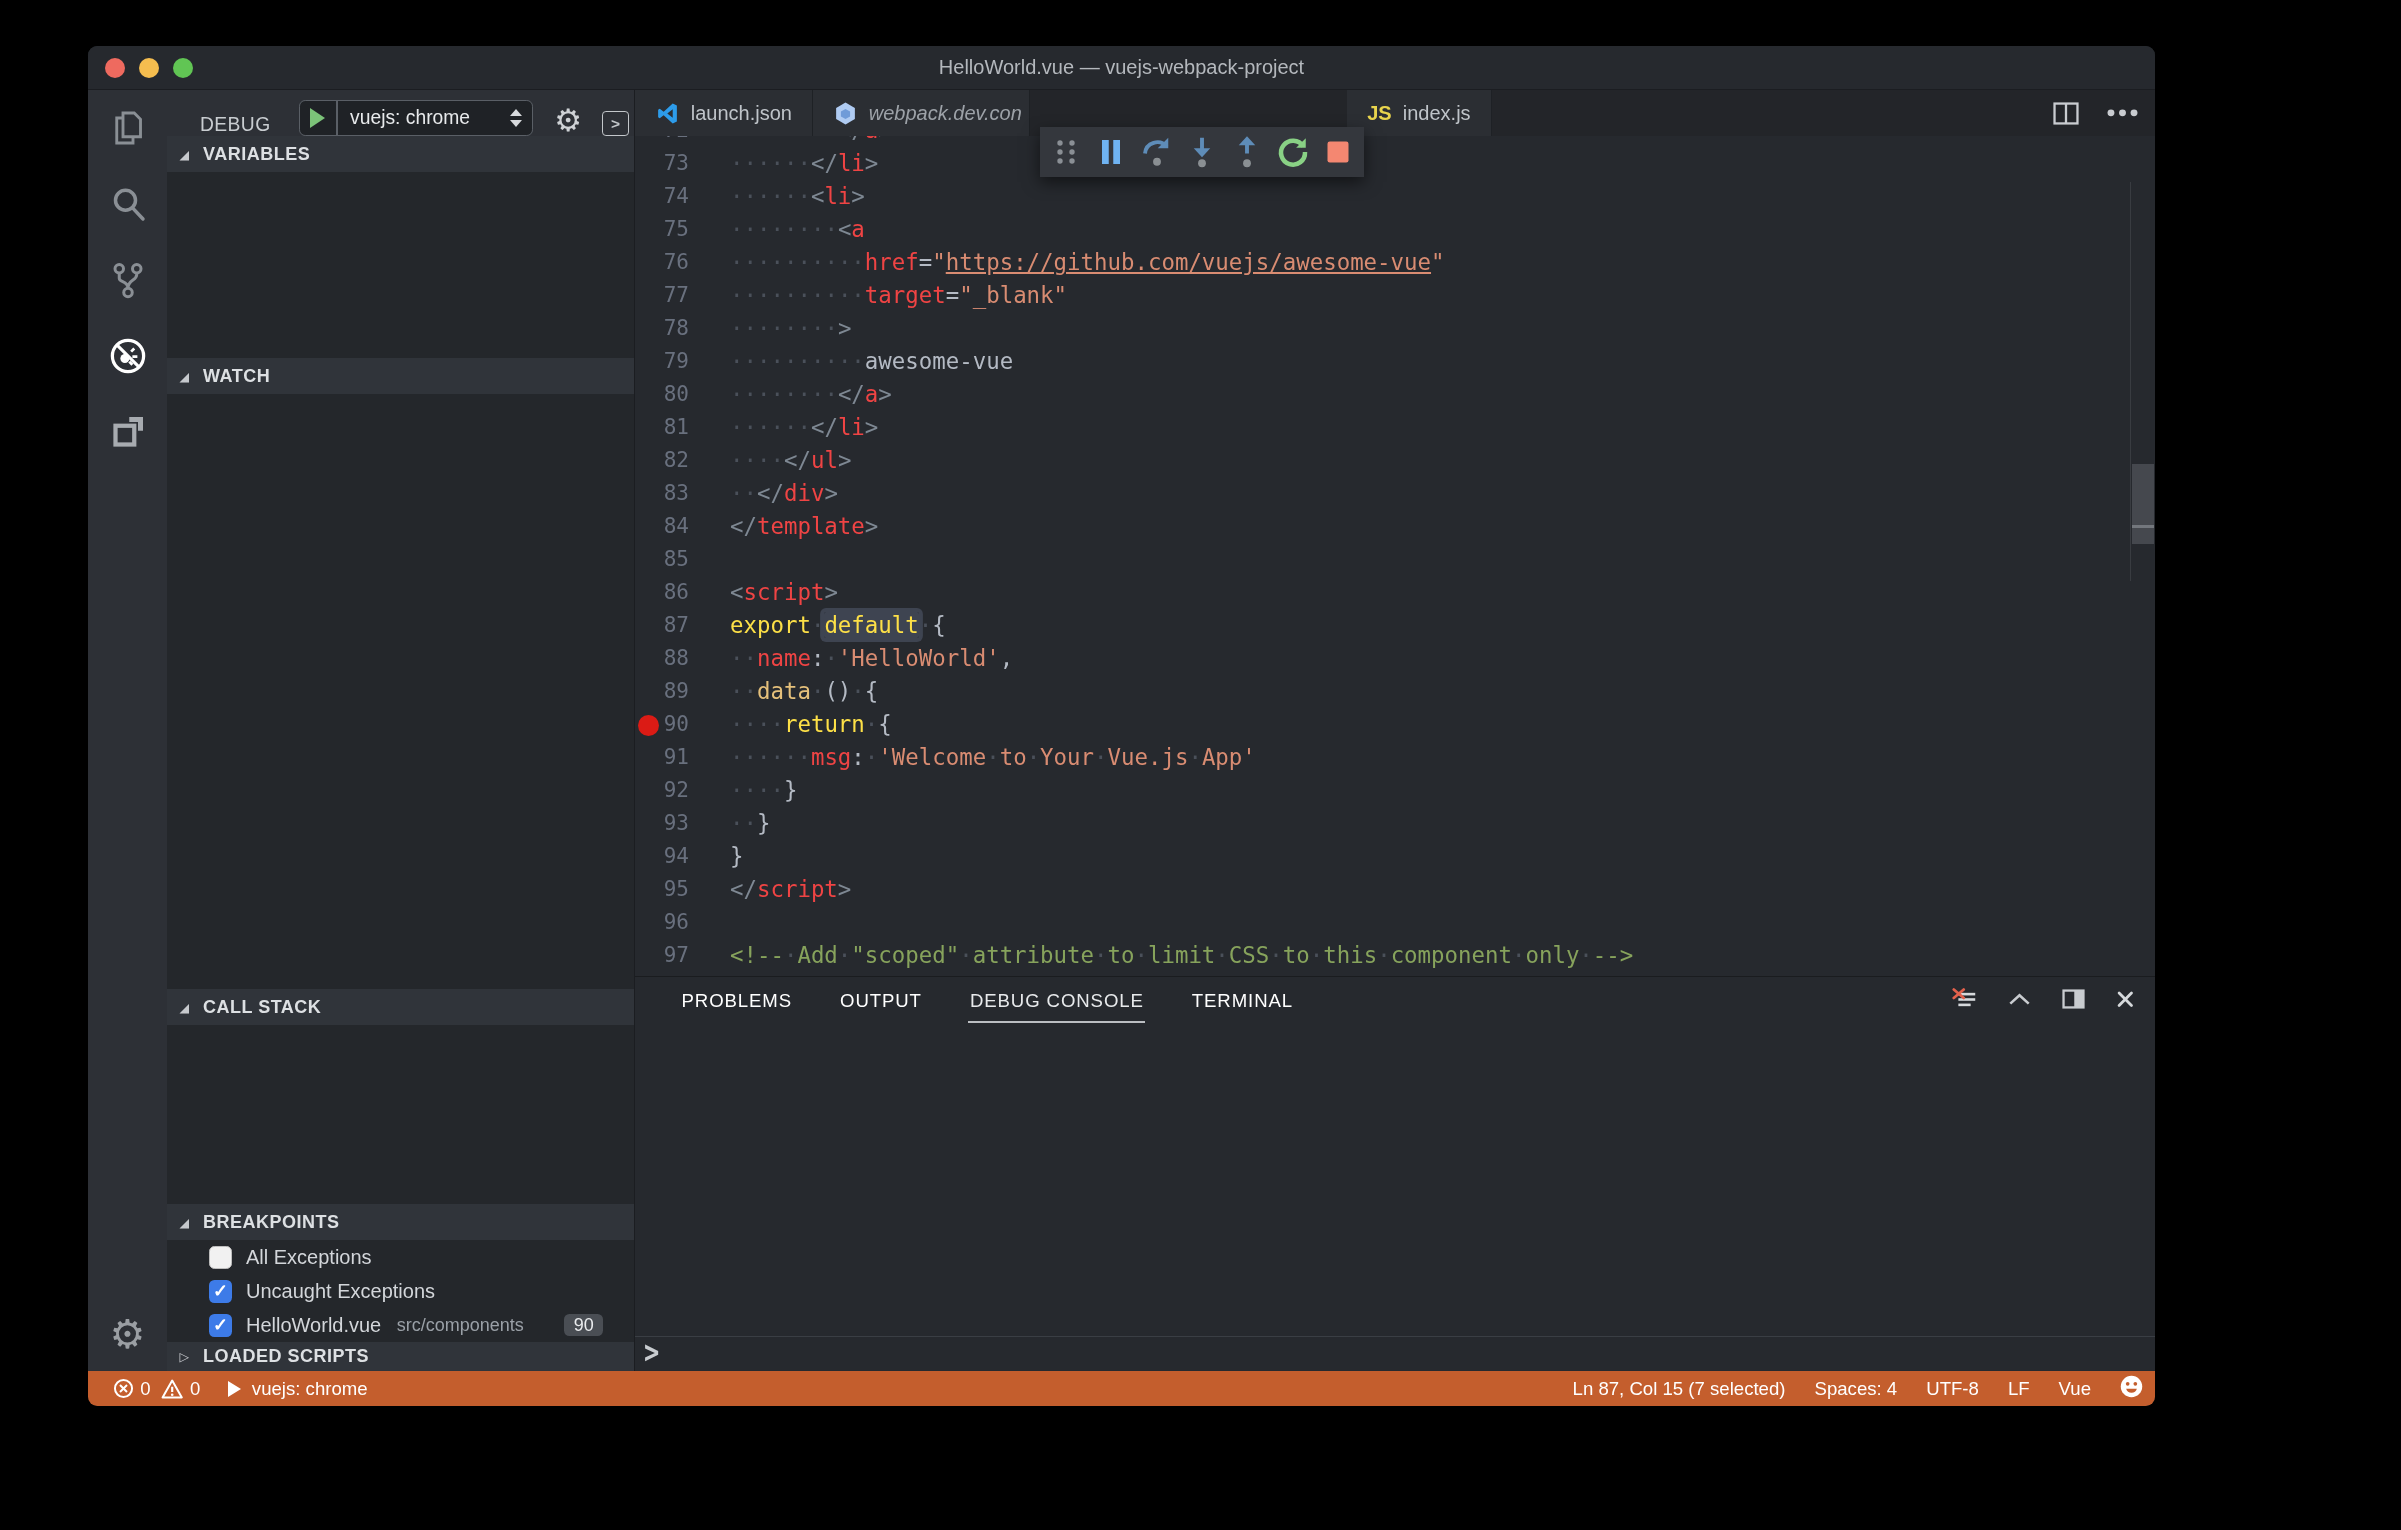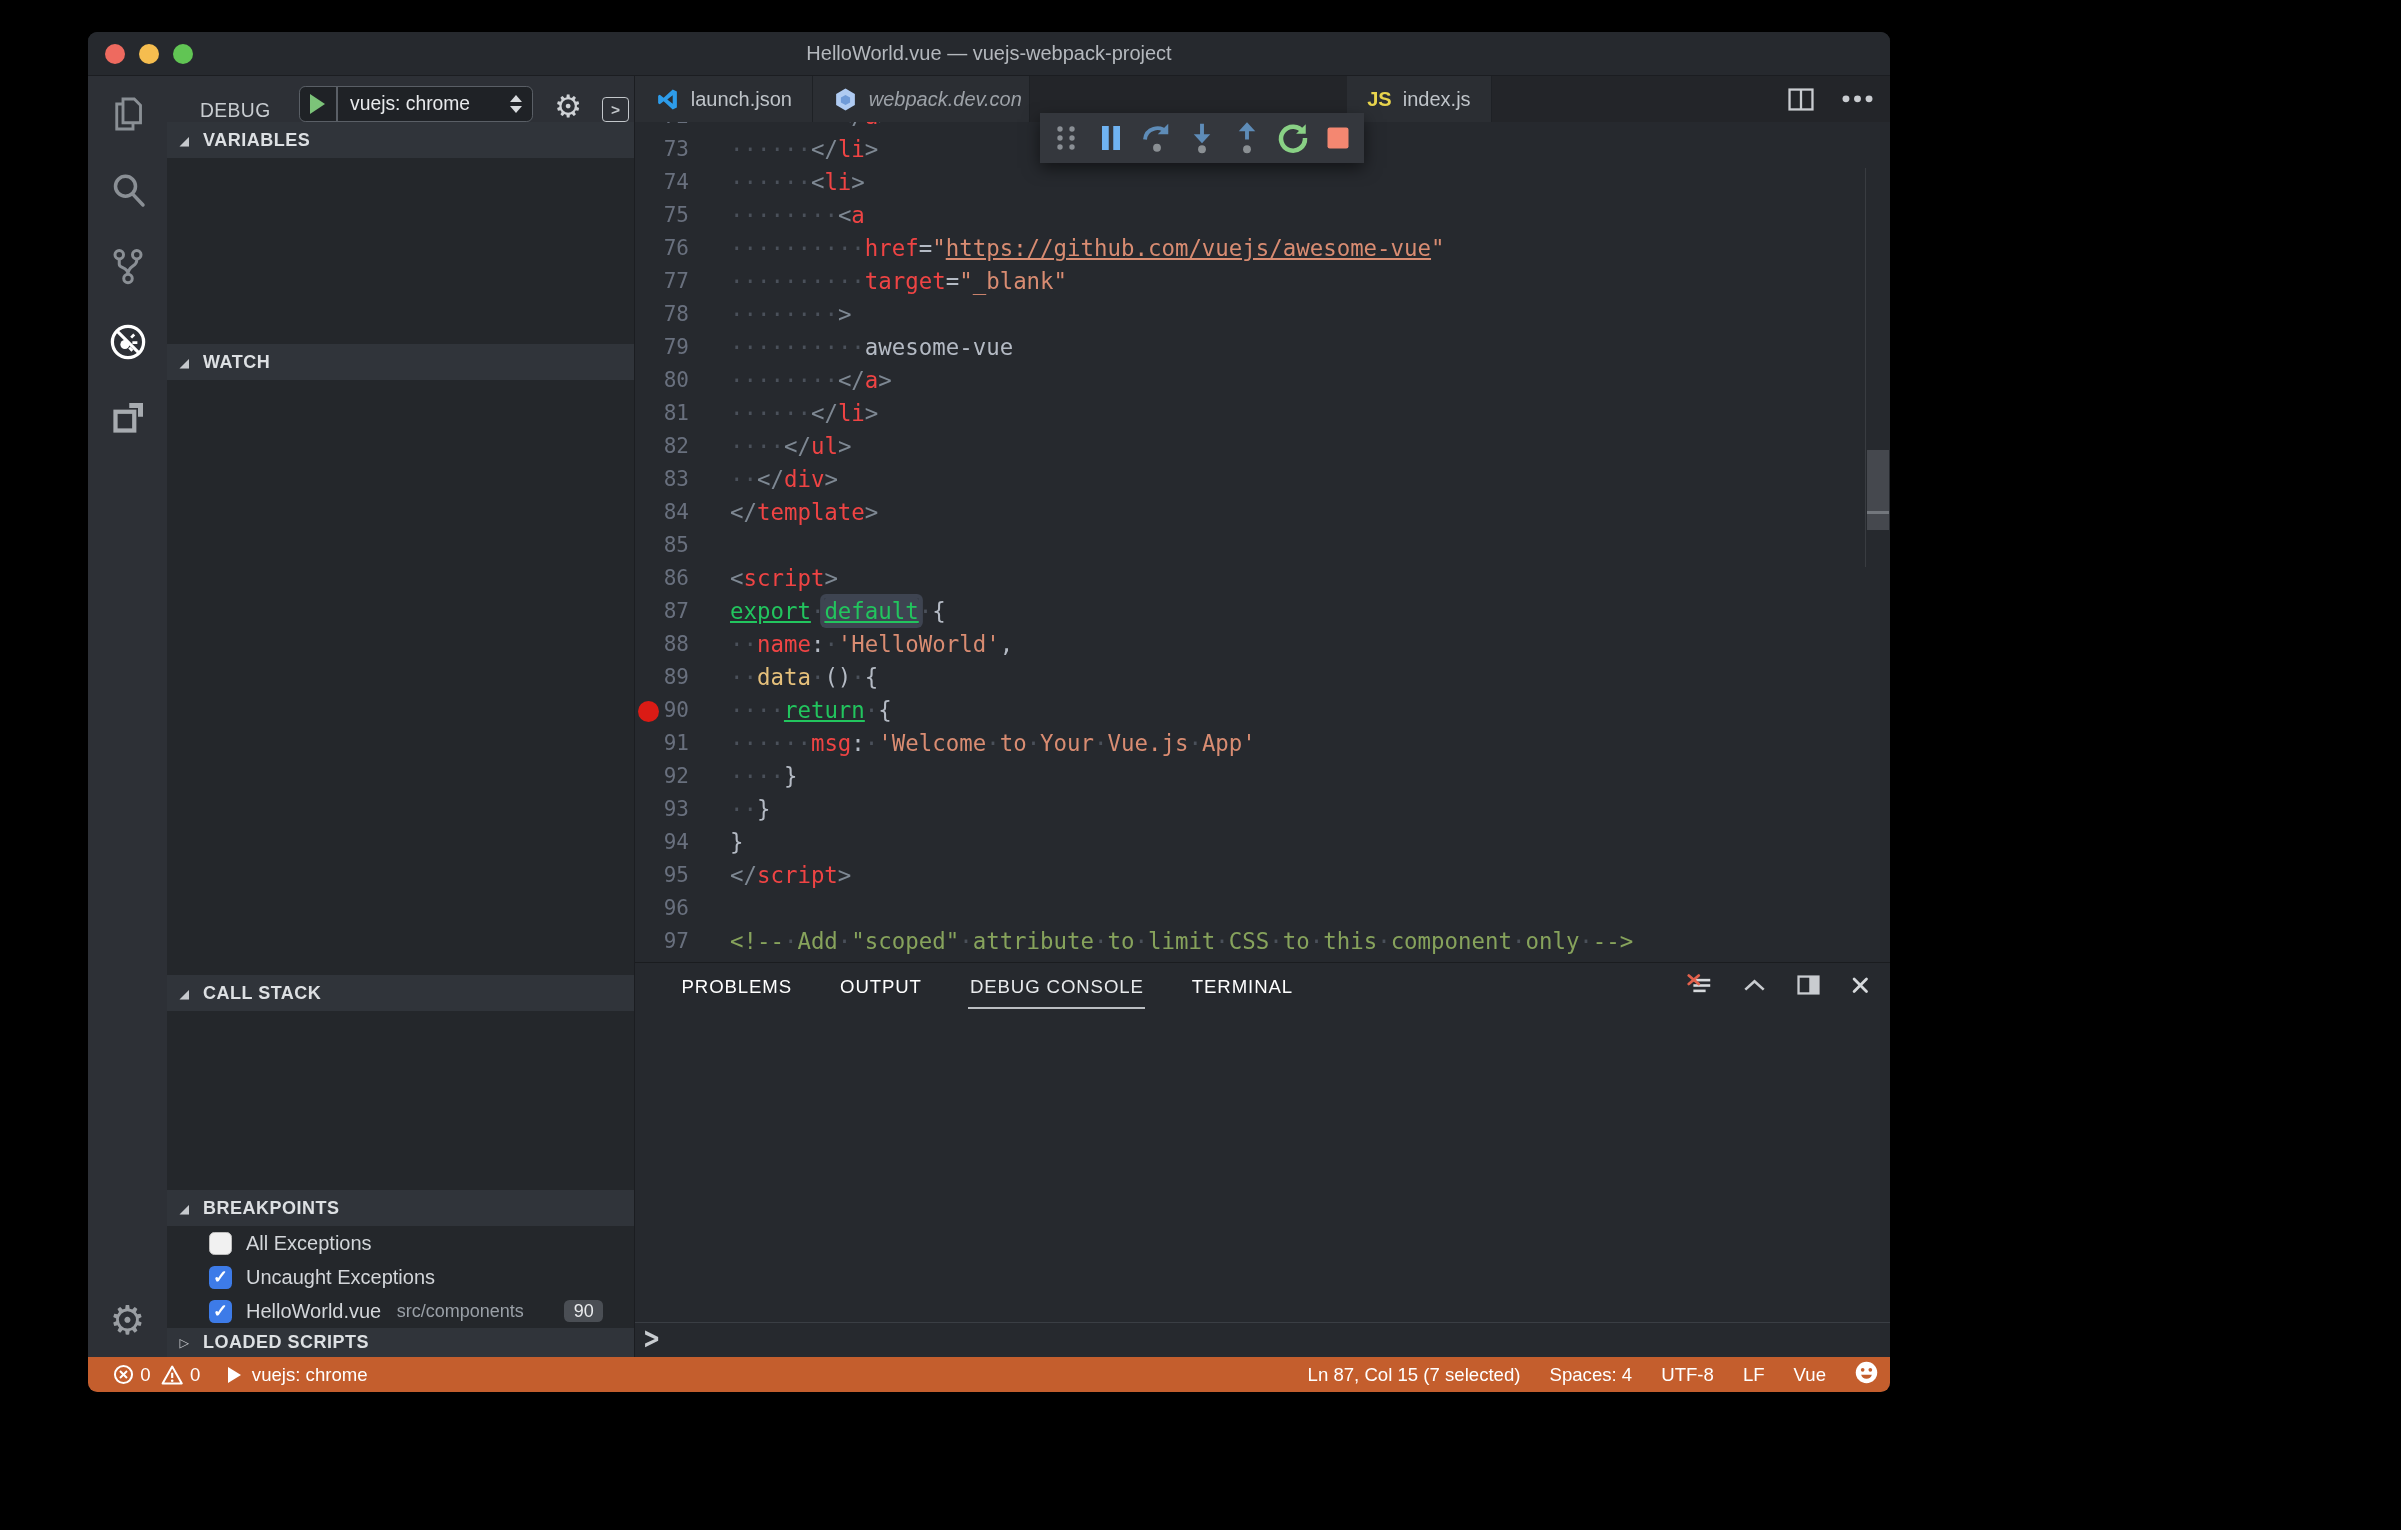--- a/index.html
+++ b/index.html
@@ -1,18 +1,18 @@
 <!DOCTYPE html>
 <html style="font-size:12.4px"><head>
 <meta charset="utf-8">
 <style>
   html,body{margin:0;padding:0;background:#000;}
   .page{position:relative;width:2401px;height:1530px;background:#000;overflow:hidden;
         font-family:"Liberation Sans",sans-serif;-webkit-font-smoothing:antialiased;}
-  .window{position:absolute;left:88px;top:32px;width:1802px;height:1360px;background:#24272C;
+  .window{position:absolute;left:88px;top:46px;width:2067px;height:1360px;background:#24272C;
           border-radius:9.3px;overflow:hidden;box-shadow:0 23px 70px rgba(0,0,0,.85);}
   
   .titlebar{height:43px;background:#26292E;position:relative;border-bottom:0.8px solid #1B1D21;}
   .tl{position:absolute;top:11.6px;width:20px;height:20px;border-radius:50%;}
   .tl.red{left:17px;background:#EE6A5F;} .tl.yellow{left:51px;background:#F5BD4F;} .tl.green{left:85px;background:#61C554;}
   .title{line-height:43px;text-align:center;color:#B4B8BD;font-size:20px;}
   
   .main{position:absolute;top:44px;left:0;right:0;bottom:35px;display:flex;}
   
   .activitybar{width:79px;flex:none;background:#2D3036;position:relative;}
@@ -68,21 +68,21 @@
   .ft-btn svg{width:36px;height:36px;}
   
   .code-area{position:absolute;top:46px;left:0;right:0;bottom:395px;overflow:hidden;}
   .code-lines{position:absolute;top:-21.7px;left:0;right:25px;}
   .cl{height:33px;position:relative;white-space:pre;font-family:"DejaVu Sans Mono",monospace;
       font-size:22.4px;line-height:33px;}
   .cl .num{position:absolute;left:0;width:54px;text-align:right;color:#69707E;font-size:21px;}
   .cl .code{position:absolute;left:95px;}
   .bp-dot{position:absolute;left:3.1px;top:6.2px;width:21px;height:21px;border-radius:50%;background:#DB1B15;}
   .tok-p{color:#7E8893;} .tok-t{color:#ef4444;} .tok-s{color:#D98C72;} .tok-u{color:#D98C72;text-decoration:underline;}
-  .tok-k{color:#22c55e;text-decoration:underline;} .tok-f{color:#E5C07B;} .tok-w{color:#B4BAC4;} .tok-c{color:#87A35C;}
+  .tok-k{color:#fde047;} .tok-f{color:#E5C07B;} .tok-w{color:#B4BAC4;} .tok-c{color:#87A35C;}
   .ws{color:#4A505A;}
   .sel{background:#3E4451;box-shadow:0 0 0 3.9px #3E4451;border-radius:2.3px;}
   .sb-track{position:absolute;right:0;top:46px;bottom:395px;width:24px;border-left:0.8px solid #393C41;}
   .sb-thumb{position:absolute;right:0.8px;top:282px;width:22.4px;height:80px;background:#45484E;}
   .sb-thumb:after{content:"";position:absolute;left:0;right:0;top:76%;height:3.1px;background:#73777D;}
   
   .panel{position:absolute;left:0;right:0;bottom:0;height:395px;background:#26292E;border-top:1.5px solid #1A1C1F;box-sizing:border-box;}
   .panel-tabs{height:46px;display:flex;align-items:center;padding-left:45px;gap:45px;}
   .ptab{font-size:18.6px;letter-spacing:0.9px;color:#ffffff;padding:12.4px 1.5px 9.3px 1.5px;border-bottom:2.3px solid transparent;}
   .ptab.active{color:#E8EAEC;border-bottom-color:#BBBEC2;}

